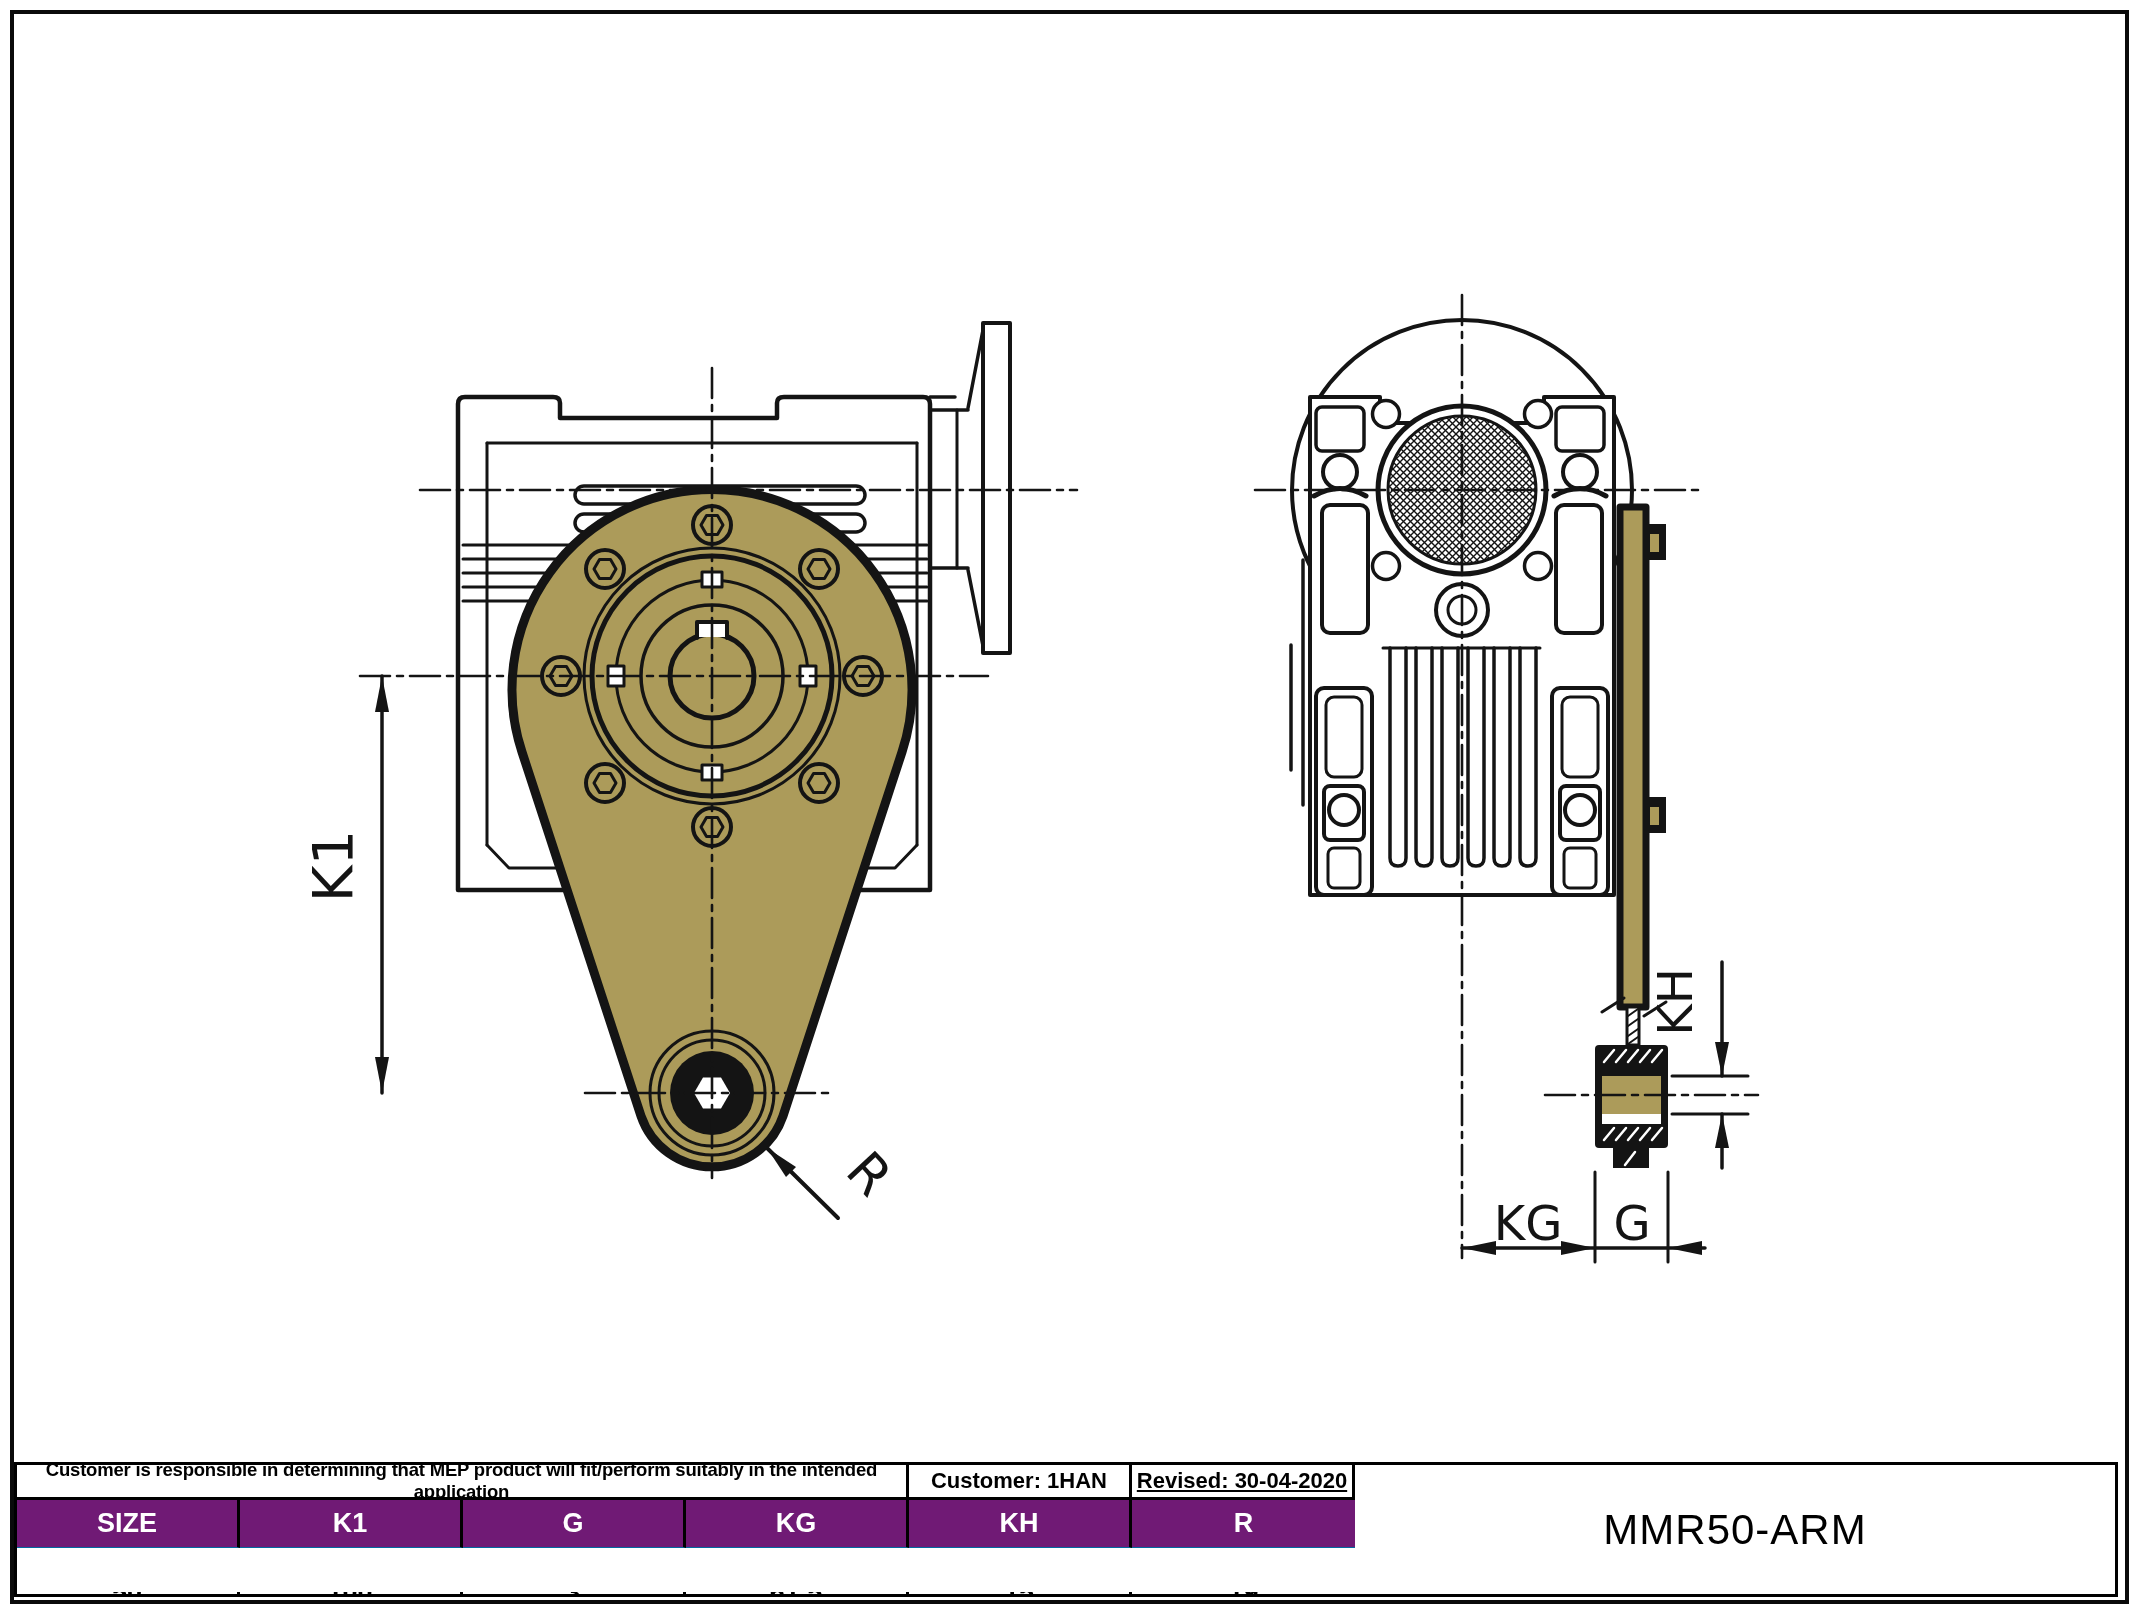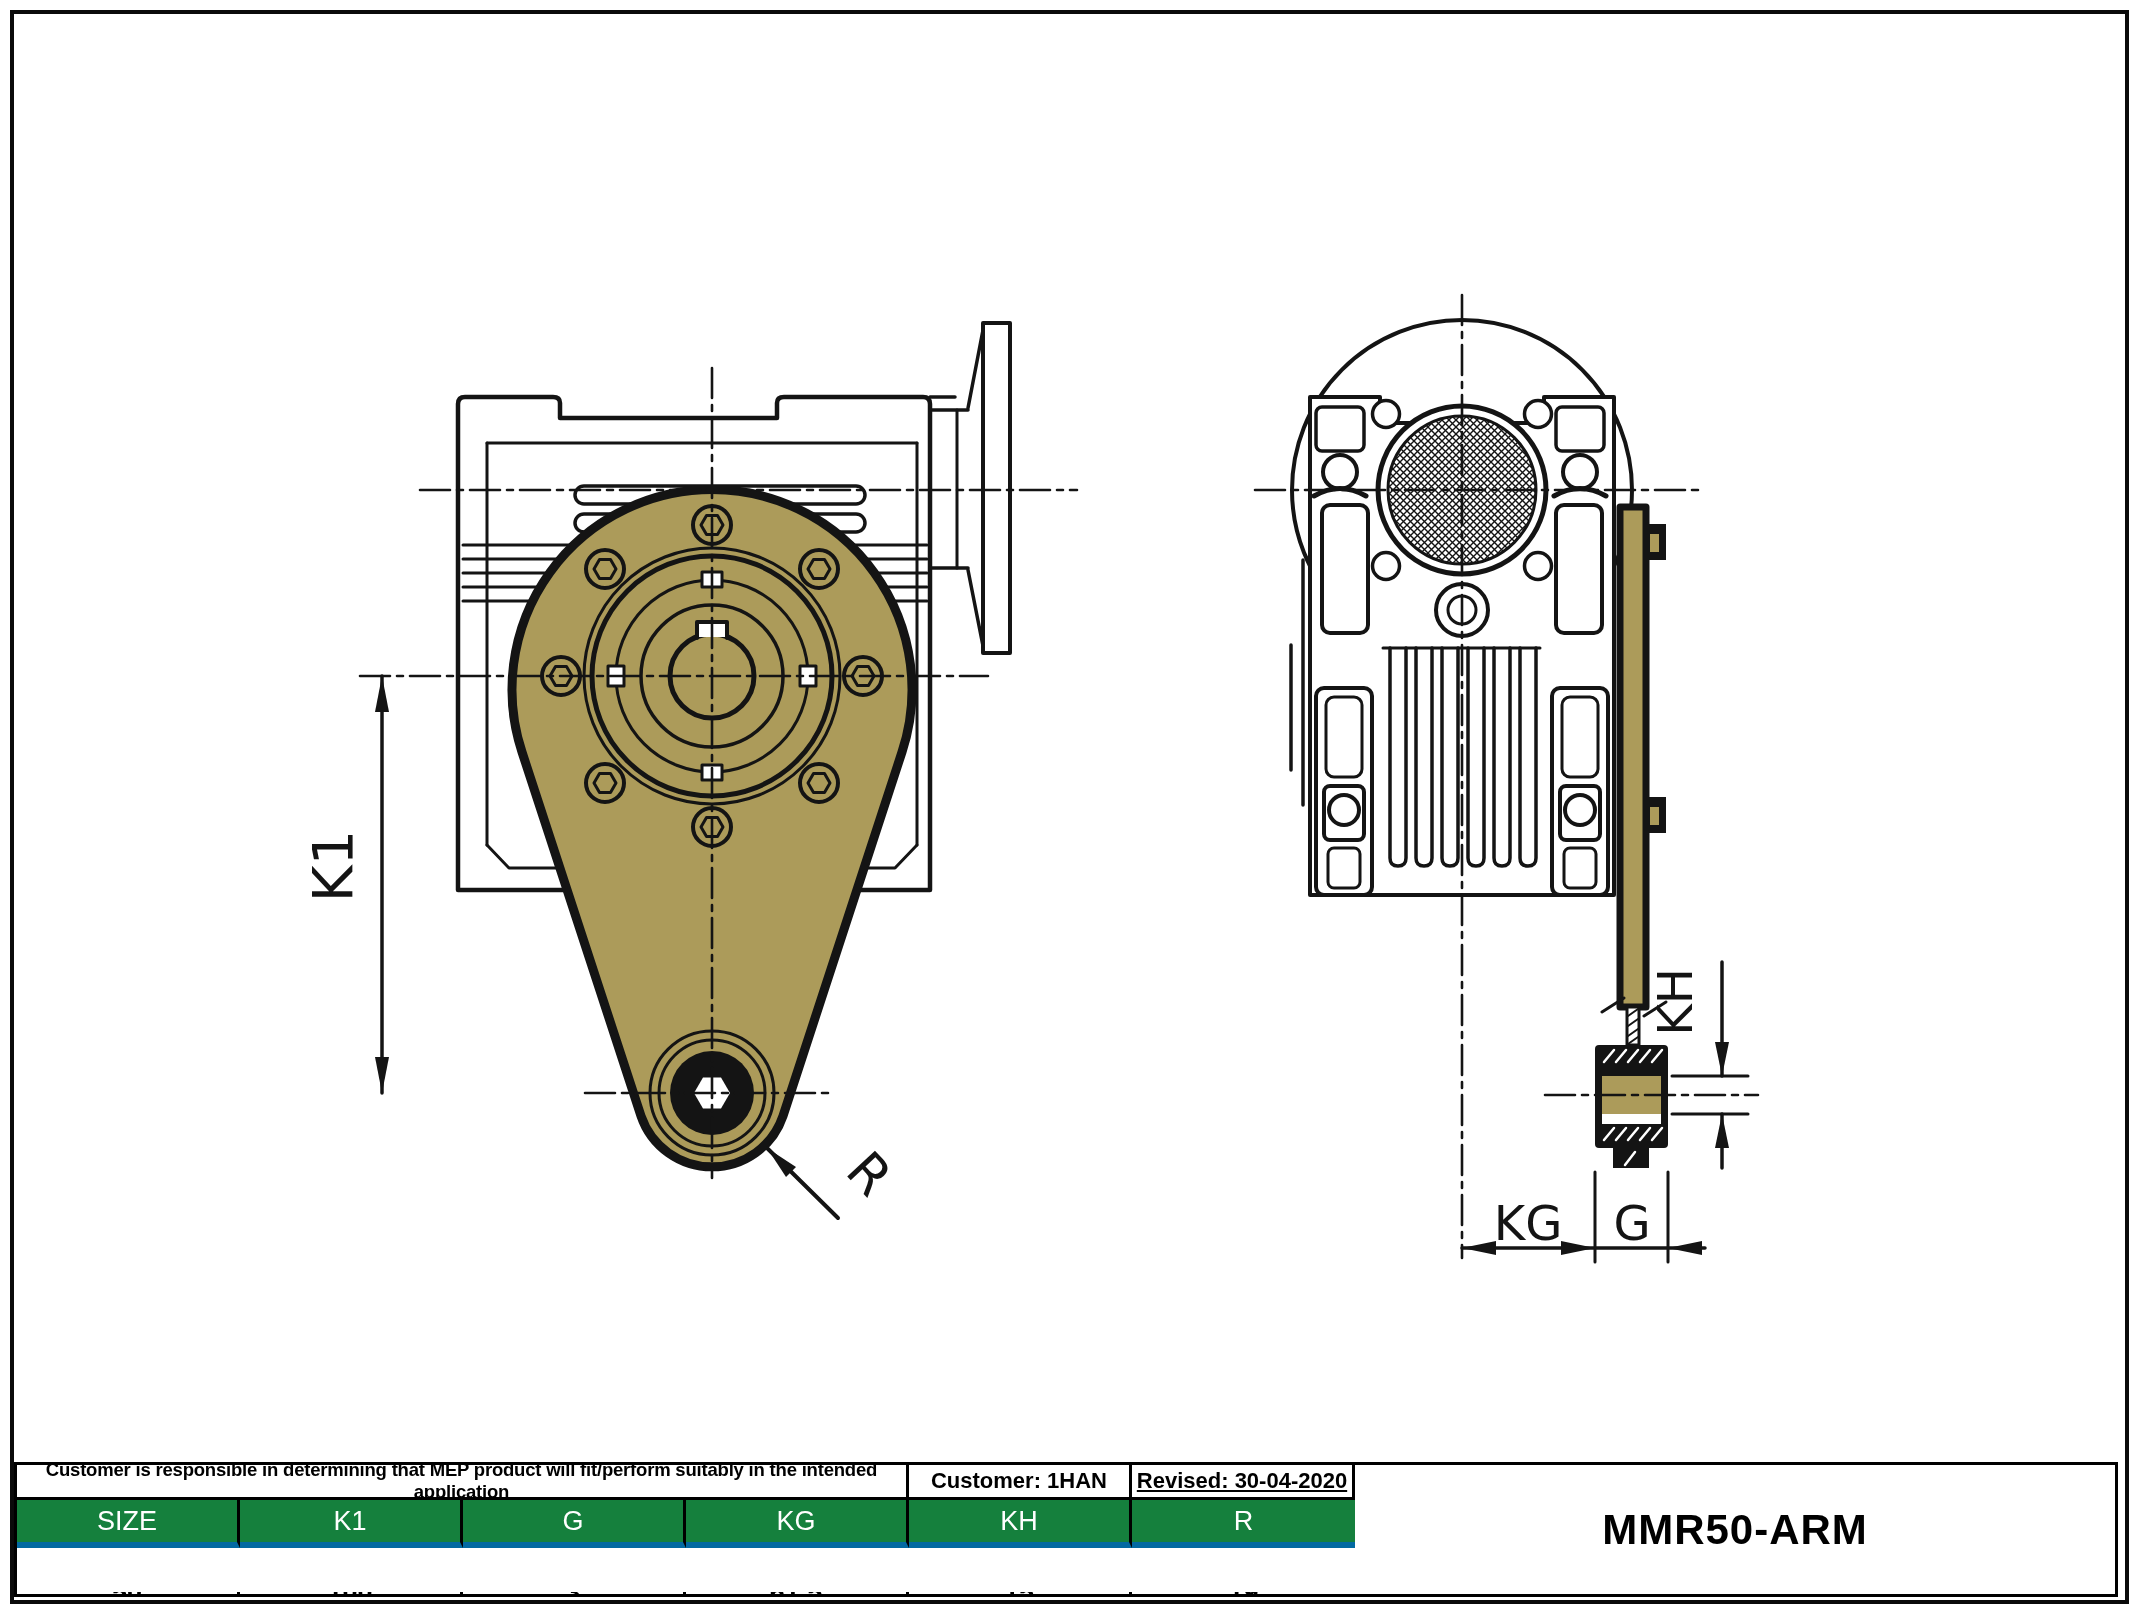--- a/index.html
+++ b/index.html
@@ -10,22 +10,22 @@
   text{font-family:"DejaVu Sans", sans-serif;fill:#141414;}
   
   #tblock{position:absolute;left:14px;top:1462px;width:2104px;height:135px;
           display:grid;grid-template-columns:223px 223px 223px 223px 223px 223px 1fr;
           grid-template-rows:35px 48px 1fr;background:#fff;border:3px solid #000;box-sizing:border-box;}
   #tblock .c{border-right:3px solid #000;border-bottom:3px solid #000;display:flex;
              align-items:center;justify-content:center;box-sizing:border-box;overflow:hidden;}
   #tblock .disc{grid-column:1/5;font-size:18.5px;font-weight:600;letter-spacing:-.2px;text-align:center;}
   #tblock .ver{grid-column:5/6;font-size:22px;font-weight:600;}
   #tblock .rev{grid-column:6/7;font-size:22px;font-weight:600;text-decoration:underline;}
-  #tblock .prod{grid-column:7/8;grid-row:1/4;font-size:42px;font-weight:700;letter-spacing:1px;border-right:none;border-bottom:none;}
-  #tblock .h{background:#15803d;color:#fff;font-size:27px;font-weight:400;border-bottom:6px solid #0369a1;}
+  #tblock .prod{grid-column:7/8;grid-row:1/4;font-size:42px;font-weight:400;letter-spacing:1px;border-right:none;border-bottom:none;}
+  #tblock .h{background:#701a75;color:#fff;font-size:27px;font-weight:700;border-bottom:1px solid #0369a1;}
   #tblock .v{font-size:27px;font-weight:600;border-bottom:none;margin-top:44px;}
   #tblock .last{border-right:none;}
 </style>
 </head>
 <body>
 
 <div id="page">
   <div id="frame"></div>
 
   <svg id="dwg" width="2135" height="1610" viewBox="0 0 2135 1610">

